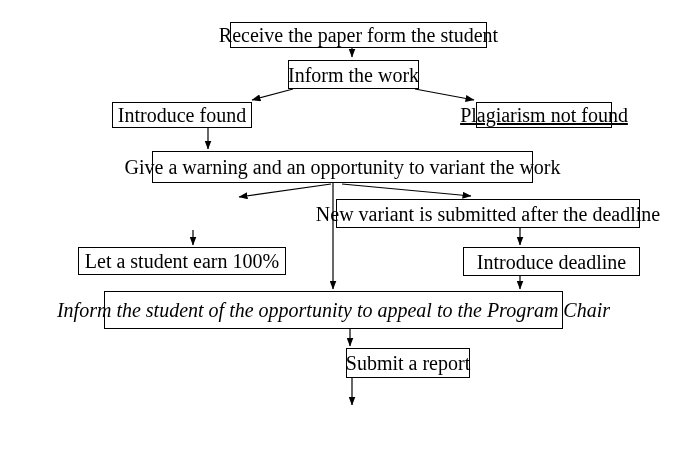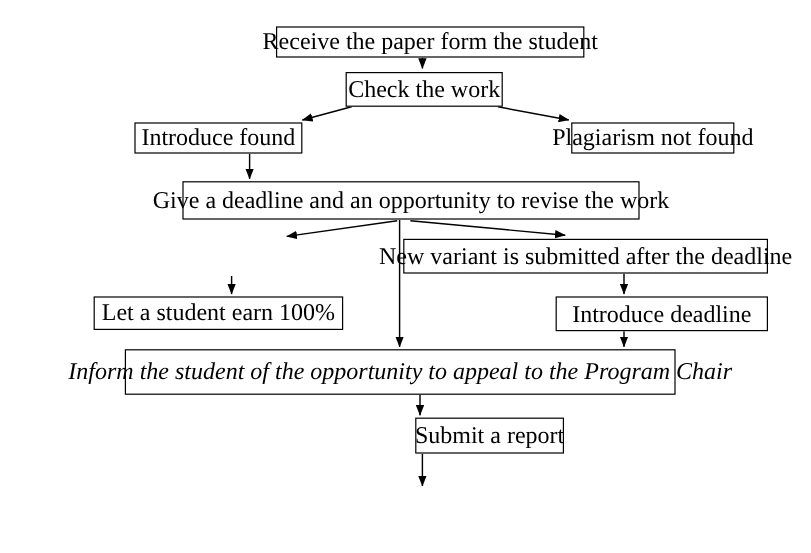--- a/index.html
+++ b/index.html
@@ -61,27 +61,27 @@
     <line x1="333" y1="183" x2="333" y2="289" marker-end="url(#ah)"></line>
     <line x1="193" y1="230" x2="193" y2="245" marker-end="url(#ah)"></line>
     <line x1="520" y1="228" x2="520" y2="245" marker-end="url(#ah)"></line>
     <line x1="520" y1="276" x2="520" y2="289" marker-end="url(#ah)"></line>
     <line x1="350" y1="329" x2="350" y2="346" marker-end="url(#ah)"></line>
     <line x1="352" y1="378" x2="352" y2="405" marker-end="url(#ah)"></line>
   </svg>
 
   <div class="node" style="left:230px; top:22px;  width:257px; height:26px;">Receive the paper form the student</div>
 
-  <div class="node" style="left:288px; top:60px;  width:131px; height:29px;">Check the work</div>
+  <div class="node" style="left:288px; top:60px;  width:131px; height:29px;">Inform the work</div>
 
   <div class="node" style="left:112px; top:102px; width:140px; height:26px;">Introduce found</div>
 
-  <div class="node" style="left:476px; top:102px; width:136px; height:26px;">Plagiarism not found</div>
+  <div class="node" style="left:476px; top:102px; width:136px; height:26px;text-decoration:underline;">Plagiarism not found</div>
 
-  <div class="node" style="left:152px; top:151px; width:381px; height:32px;">Give a deadline and an opportunity to revise the work</div>
+  <div class="node" style="left:152px; top:151px; width:381px; height:32px;">Give a warning and an opportunity to variant the work</div>
 
 
   <div class="node" style="left:336px; top:199px; width:304px; height:29px;">New variant is submitted after the deadline</div>
 
   <div class="node" style="left:78px;  top:247px; width:208px; height:28px;">Let a student earn 100%</div>
 
   <div class="node" style="left:463px; top:247px; width:177px; height:29px;">Introduce deadline</div>
 
   <div class="node" style="left:104px; top:291px; width:459px; height:38px;font-style:italic;">Inform the student of the opportunity to appeal to the Program Chair</div>
 

